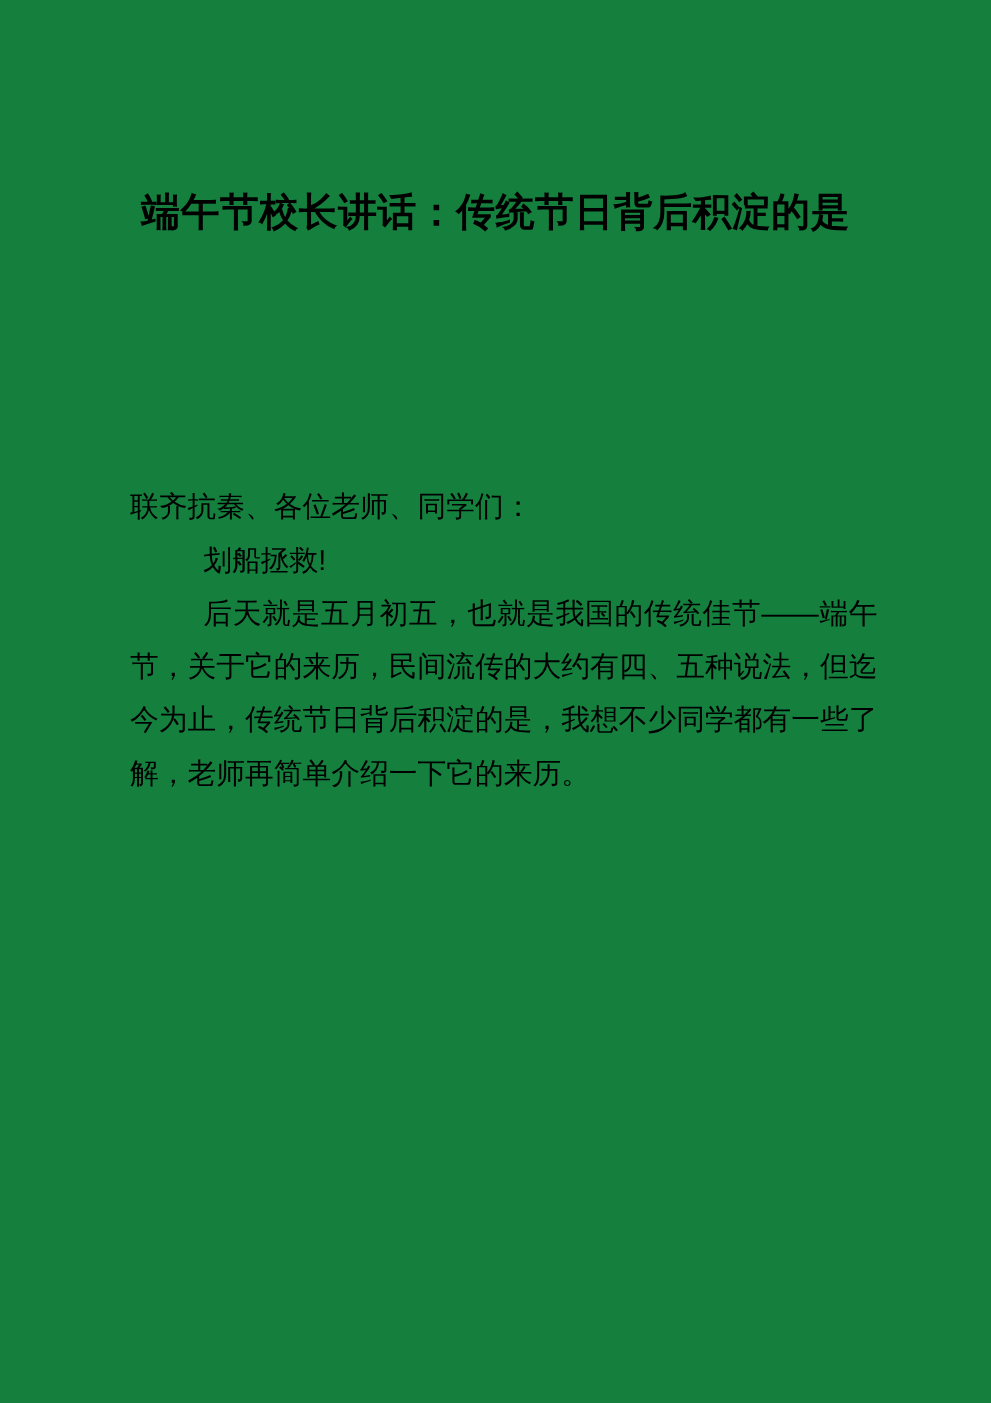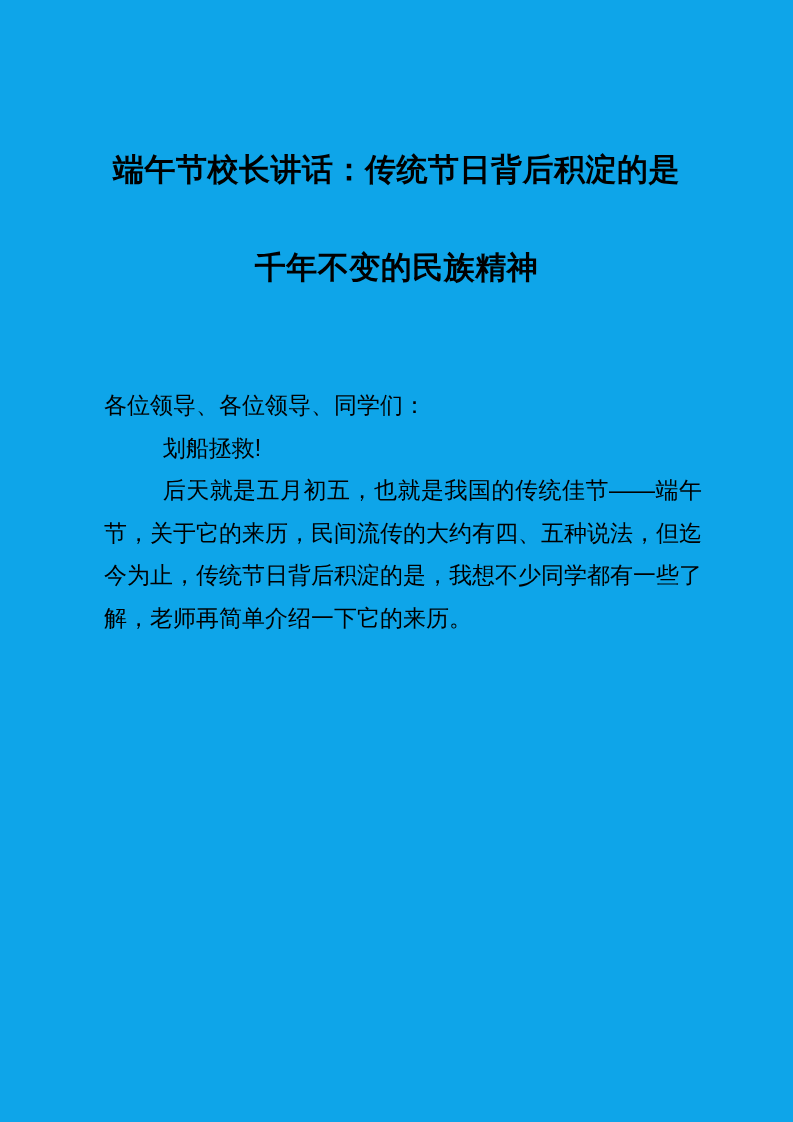--- a/index.html
+++ b/index.html
@@ -4,21 +4,21 @@
 <style>
   html, body {
     margin: 0;
     padding: 0;
     background: #ffffff;
   }
   .page {
     position: relative;
     width: 793px;
     height: 1122px;
-    background: #0ea5e9;
+    background: #15803d;
     overflow: hidden;
     font-family: "Liberation Sans", sans-serif;
     color: #000000;
   }
   .doc-title {
     position: absolute;
     top: 100px;
     left: 0;
     width: 100%;
     text-align: center;
@@ -49,22 +49,21 @@
     text-indent: 2.55em;
   }
 </style>
 </head>
 <body>
 
 <div class="page">
 
   <h1 class="doc-title">
     <span class="title-line">端午节校长讲话：传统节日背后积淀的是</span>
-    <span class="title-line">千年不变的民族精神</span>
   </h1>
 
   <div class="doc-body">
-    <p>各位领导、各位领导、同学们：</p>
+    <p>联齐抗秦、各位老师、同学们：</p>
     <p class="indent">划船拯救!</p>
     <p class="indent">后天就是五月初五，也就是我国的传统佳节——端午节，关于它的来历，民间流传的大约有四、五种说法，但迄今为止，传统节日背后积淀的是，我想不少同学都有一些了解，老师再简单介绍一下它的来历。</p>
   </div>
 
 </div>
 
 </body></html>

